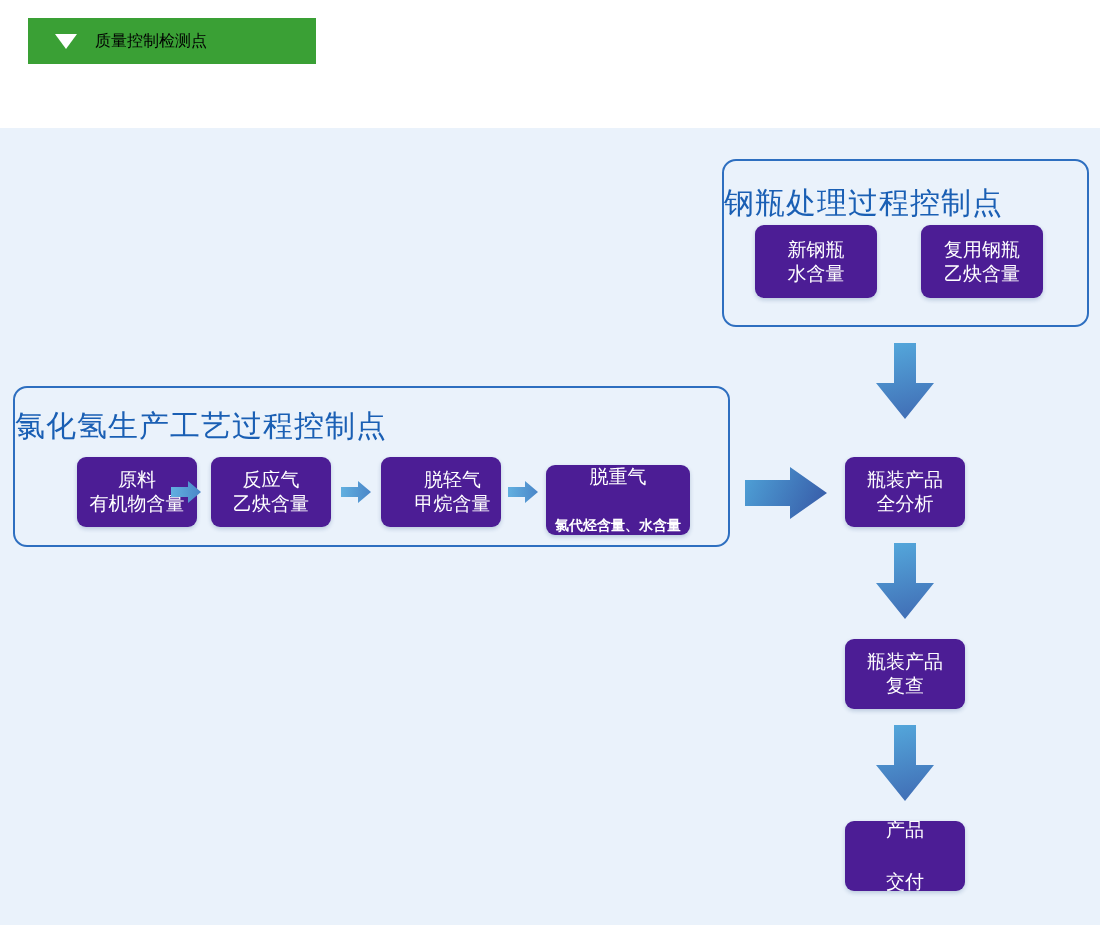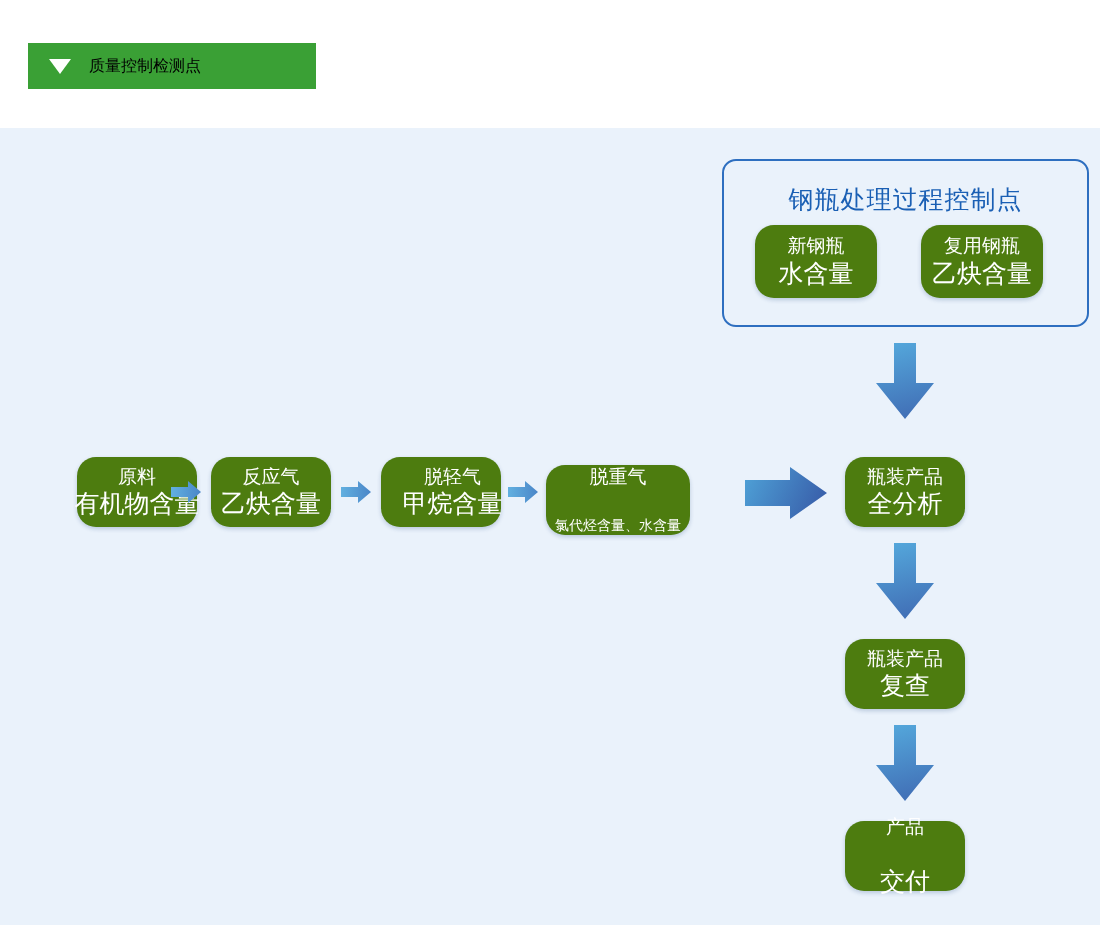--- a/index.html
+++ b/index.html
@@ -23,23 +23,22 @@
     background: #ffffff;
   }
   #section-badge {
     position: absolute;
     left: 28px; top: 18px;
     width: 288px; height: 46px;
     background: #3aa035;
     display: flex;
     align-items: center;
     gap: 18px;
-    padding-left: 21px;
+    padding-left: 27px;
     box-sizing: border-box;
-    margin-top: 25px;
   }
   #badge-triangle {
     width: 0; height: 0;
     border-left: 11px solid transparent;
     border-right: 11px solid transparent;
     border-top: 15px solid #ffffff;
     flex: none;
   }
 
   
@@ -54,23 +53,22 @@
   .group-panel {
     position: absolute;
     border: 2px solid #2e6fc0;
     border-radius: 14px;
     box-sizing: border-box;
     background: transparent;
   }
   .group-title {
     position: absolute;
     left: 0; right: 0;
-    text-align: center;
     color: #1a5fb4;
-    font-size: 25px;
+    font-size: 30px;
     font-weight: normal;
     letter-spacing: 1px;
     white-space: nowrap;
     font-family: Liberation Serif, serif;
   }
 
   #panel-cylinder {
     left: 722px; top: 31px;
     width: 367px; height: 168px;
   }
@@ -78,35 +76,35 @@
 
   #panel-process {
     left: 13px; top: 258px;
     width: 717px; height: 161px;
   }
   #panel-process .group-title { top: 18px; }
 
   
   .node-box {
     position: absolute;
-    background: #4d7c0f;
-    border-radius: 19px;
+    background: #4c1d95;
+    border-radius: 9px;
     box-shadow: 0 2px 4px rgba(20,60,120,0.22);
     color: #ffffff;
     display: flex;
     flex-direction: column;
     align-items: center;
     justify-content: center;
     box-sizing: border-box;
     text-align: center;
     line-height: 1.25;
   }
   .node-line1 { font-size: 19px; white-space: nowrap; }
-  .node-line2 { font-size: 25px; white-space: nowrap; }
-  .node-line2.small { font-size: 14px; letter-spacing: 0px; }
+  .node-line2 { font-size: 19px; white-space: nowrap; }
+  .node-line2.small { font-size: 14px; letter-spacing: 0px; font-weight: bold; }
 
   
   #node-new-cylinder { left: 755px; top: 97px; width: 122px; height: 73px; }
   #node-reuse-cylinder { left: 921px; top: 97px; width: 122px; height: 73px; }
 
   
   #node-raw-material { left: 41px; top: 329px; width: 120px; height: 70px; margin-left: 36px; }
   #node-reaction-gas { left: 211px; top: 329px; width: 120px; height: 70px; }
   #node-light-removal { left: 381px; top: 329px; width: 120px; height: 70px; padding-left: 23px; }
   #node-heavy-removal { left: 546px; top: 337px; width: 144px; height: 70px; gap: 28px; }
@@ -150,20 +148,23 @@
   <div class="node-box" id="node-new-cylinder">
     <div class="node-line1">新钢瓶</div>
     <div class="node-line2">水含量</div>
   </div>
 
   <div class="node-box" id="node-reuse-cylinder">
     <div class="node-line1">复用钢瓶</div>
     <div class="node-line2">乙炔含量</div>
   </div>
 
+  <div class="group-panel" id="panel-process">
+    <div class="group-title">氯化氢生产工艺过程控制点</div>
+  </div>
 
   <div class="node-box" id="node-raw-material">
     <div class="node-line1">原料</div>
     <div class="node-line2">有机物含量</div>
   </div>
 
   <div class="node-box" id="node-reaction-gas">
     <div class="node-line1">反应气</div>
     <div class="node-line2">乙炔含量</div>
   </div>

